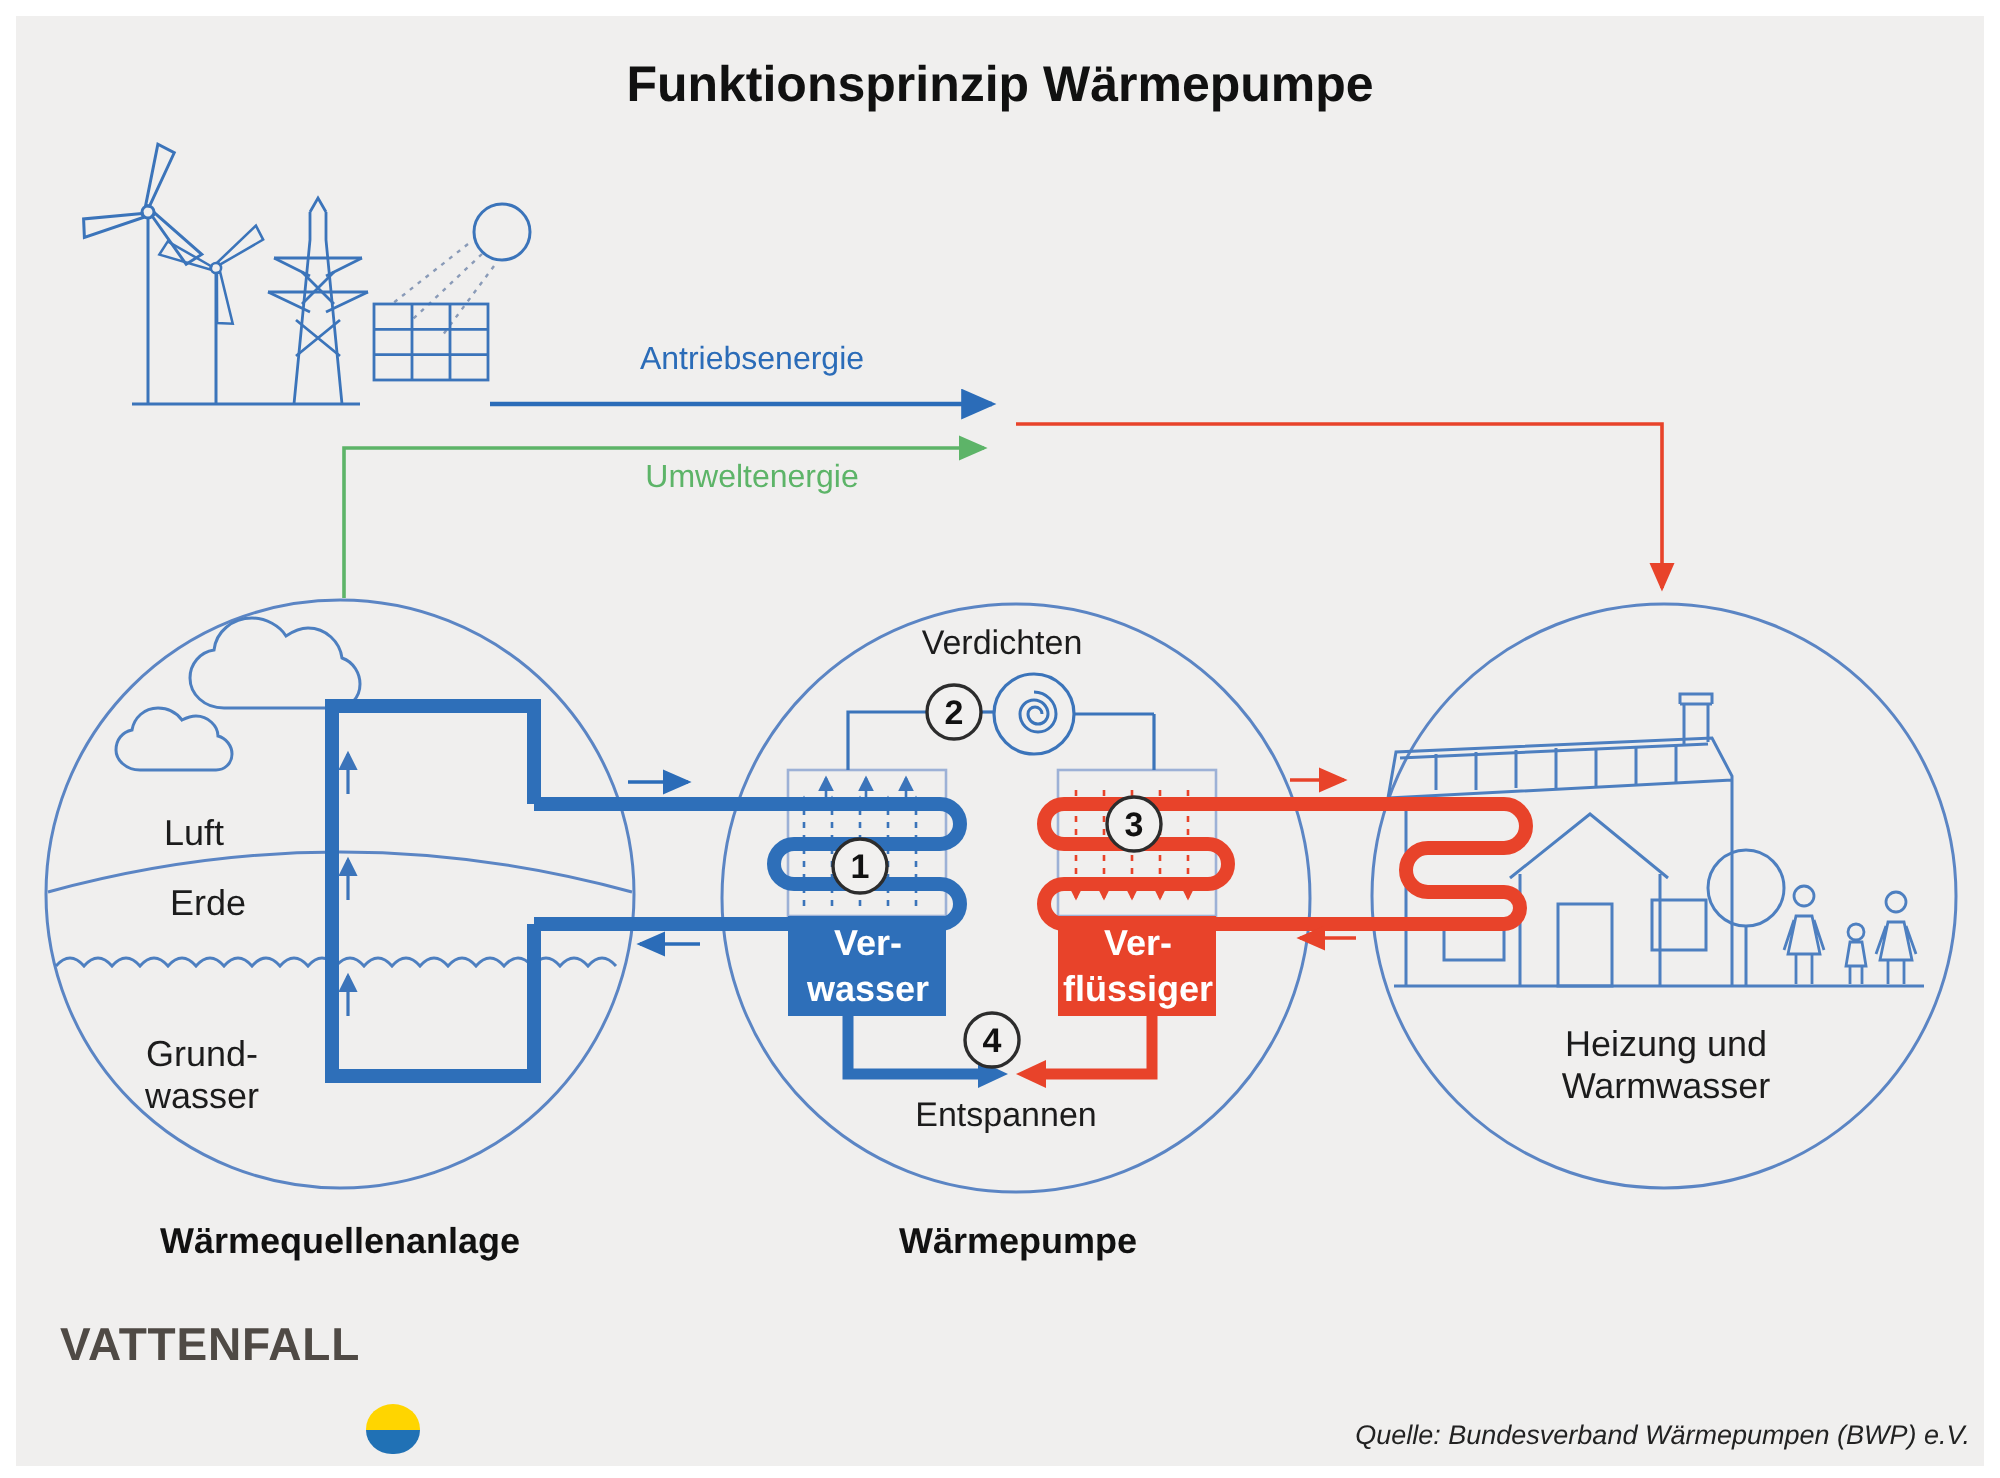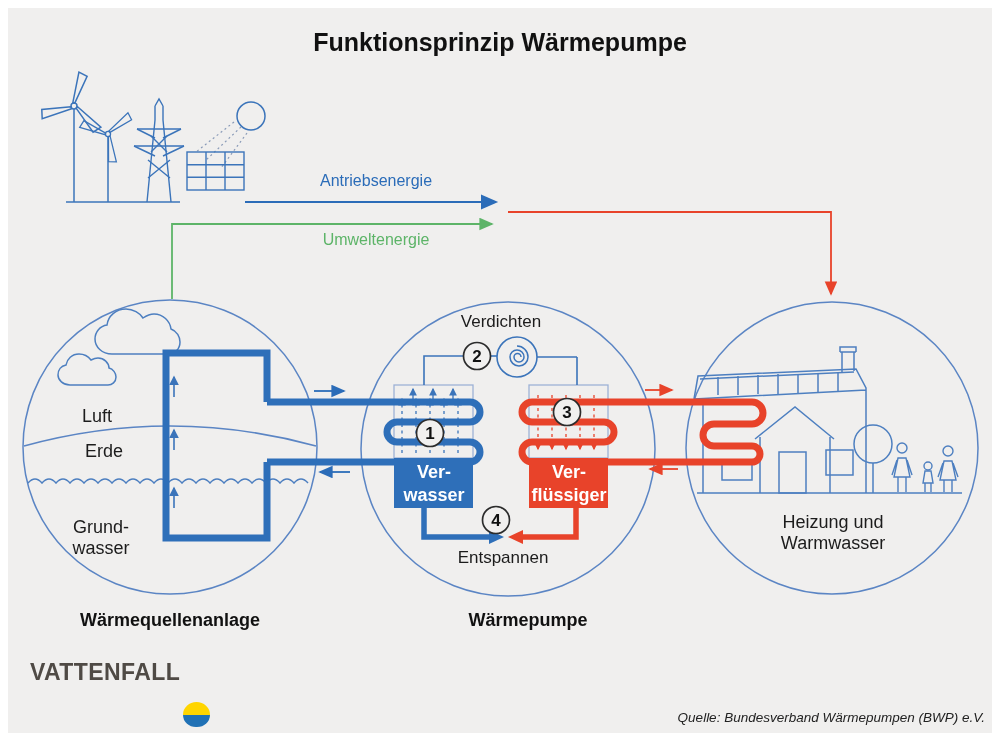--- a/index.html
+++ b/index.html
@@ -226,21 +226,21 @@
     <span>Ver-</span>
     <span>flüssiger</span>
   </div>
 
   <div class="lbl caption" style="left:170px;top:621px;">Wärmequellenanlage</div>
 
   <div class="lbl inner" style="left:833px;top:533px;">
     <span>Heizung und</span>
     <span>Warmwasser</span>
   </div>
-  <div class="lbl caption" style="left:528px;top:621px;">Wärmepumpe</div>
+  <div class="lbl caption" style="left:509px;top:621px;">Wärmepumpe</div>
   <div class="lbl caption" style="left:845px;top:632px;">
   </div>
 
   <div class="brand">VATTENFALL</div>
   <div class="logo">
     <div class="half-top"></div>
     <div class="half-bottom"></div>
   </div>
   <div class="source">Quelle: Bundesverband Wärmepumpen (BWP) e.V.</div>
 </div>

